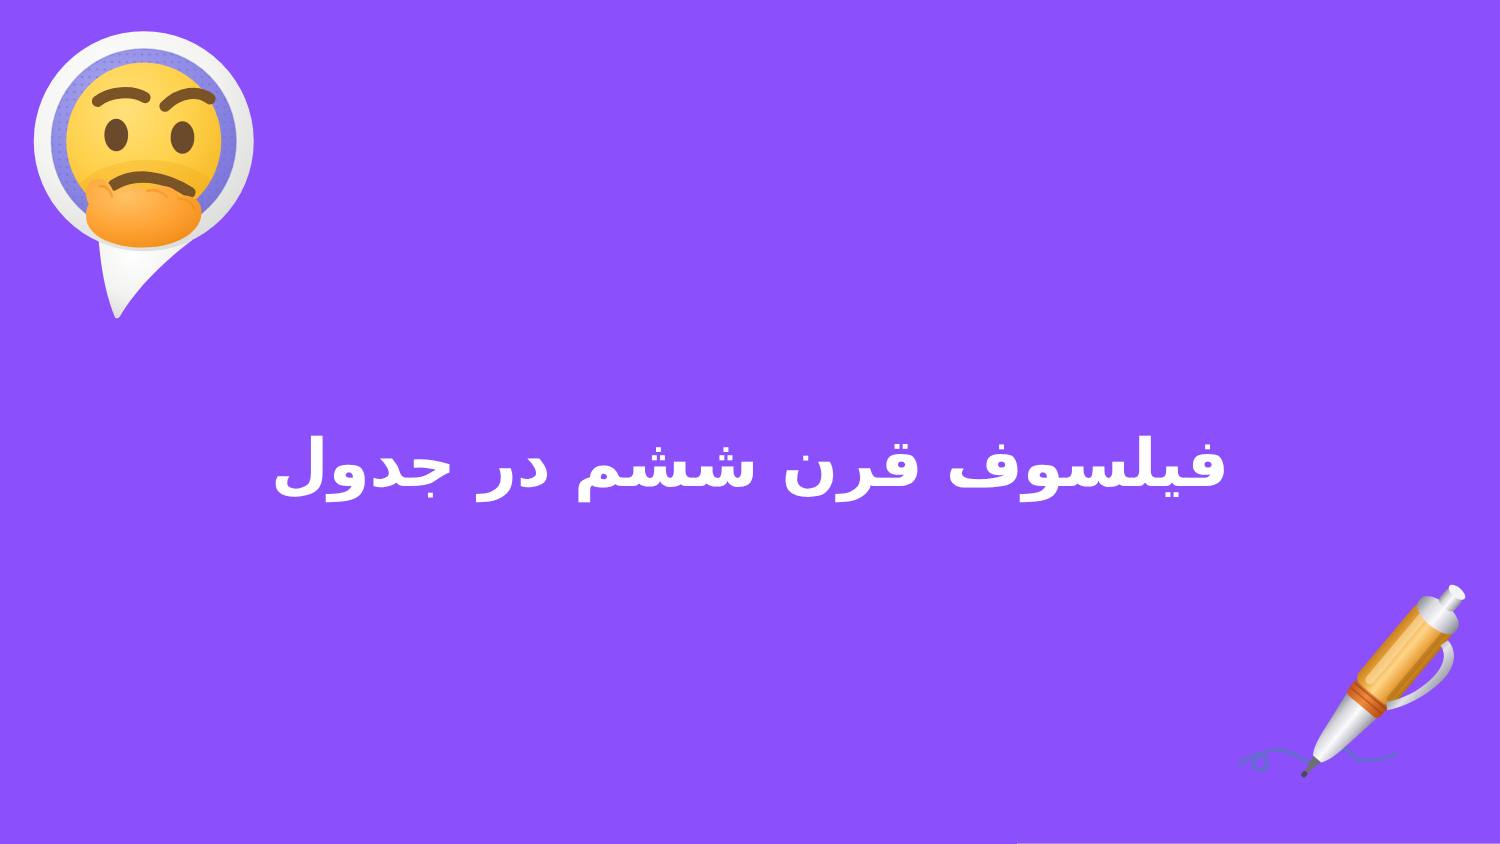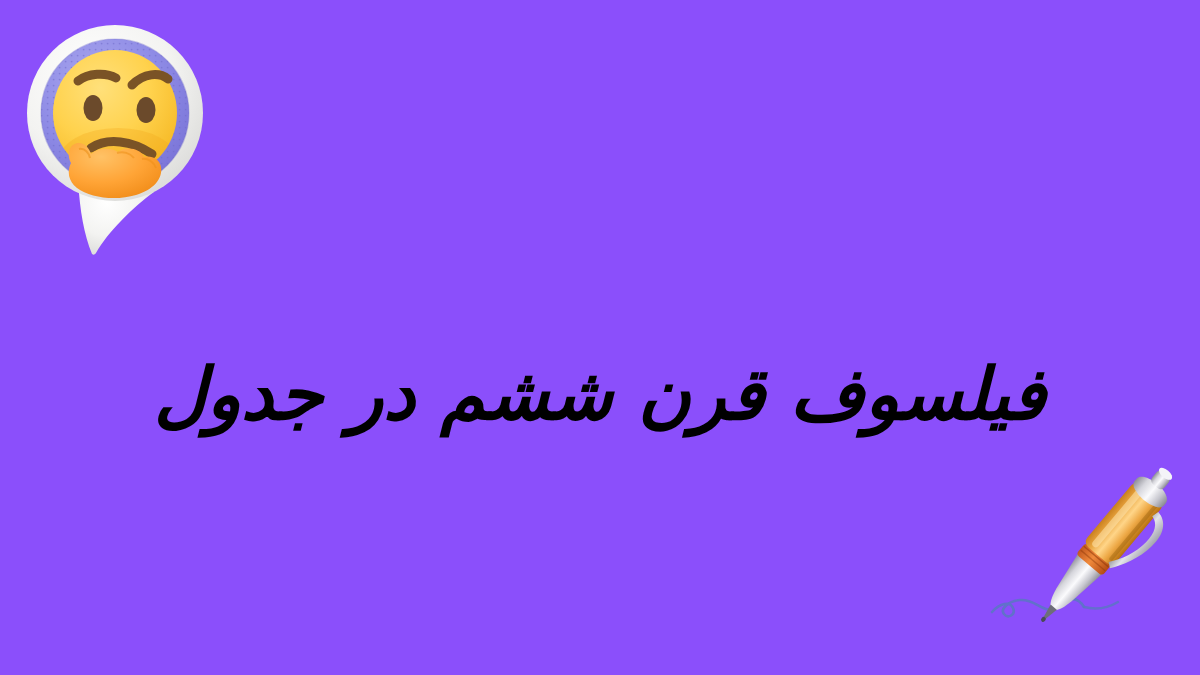--- a/index.html
+++ b/index.html
@@ -145,21 +145,21 @@
                    C46 169, 45 159, 49 151 Z" fill="url(#handGrad)"></path>
           <path d="M57 137 C63 136, 67 141, 68 146" stroke="#E8890F" stroke-width="2" fill="none" opacity="0.5"></path>
           <path d="M95 141 C101 139, 108 141, 112 146" stroke="#E8890F" stroke-width="2" fill="none" opacity="0.45"></path>
           <path d="M120 147 C126 146, 132 150, 134 156" stroke="#E8890F" stroke-width="2" fill="none" opacity="0.4"></path>
         </g>
       </g>
     </svg>
   </div>
 
   <div id="headline-wrap">
-    <h1 id="headline" style="color: #000000; font-size: 72px; font-style: italic;">فیلسوف قرن ششم در جدول</h1>
+    <h1 id="headline" style="color: #ffffff; font-size: 53px;">فیلسوف قرن ششم در جدول</h1>
   </div>
 
   <div id="pen-emoji">
     <svg viewBox="0 0 206 186" xmlns="http://www.w3.org/2000/svg" role="img" aria-label="ballpoint pen">
       <defs>
         <linearGradient id="barrelGrad" x1="0%" y1="0%" x2="100%" y2="0%">
           <stop offset="0%" stop-color="#C97F1E"></stop>
           <stop offset="22%" stop-color="#E8A33D"></stop>
           <stop offset="48%" stop-color="#FFD588"></stop>
           <stop offset="72%" stop-color="#EDA845"></stop>

